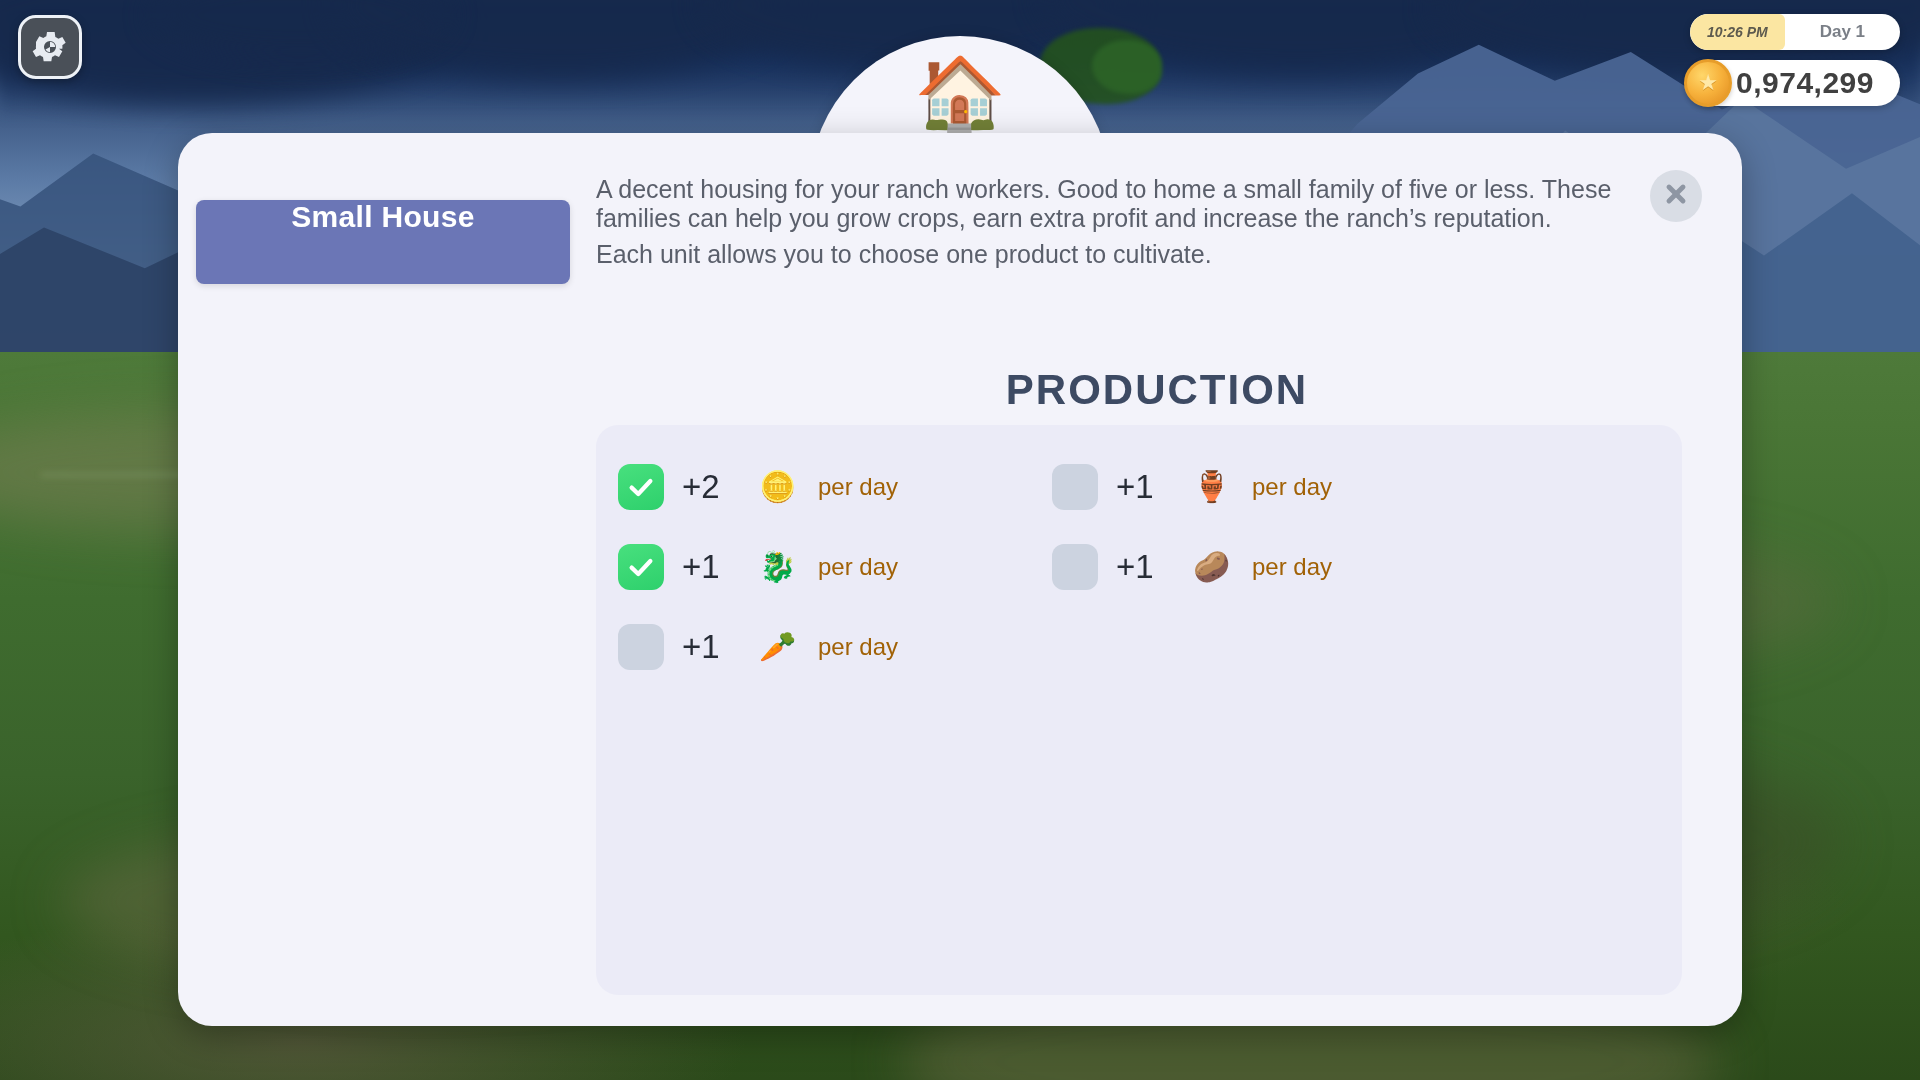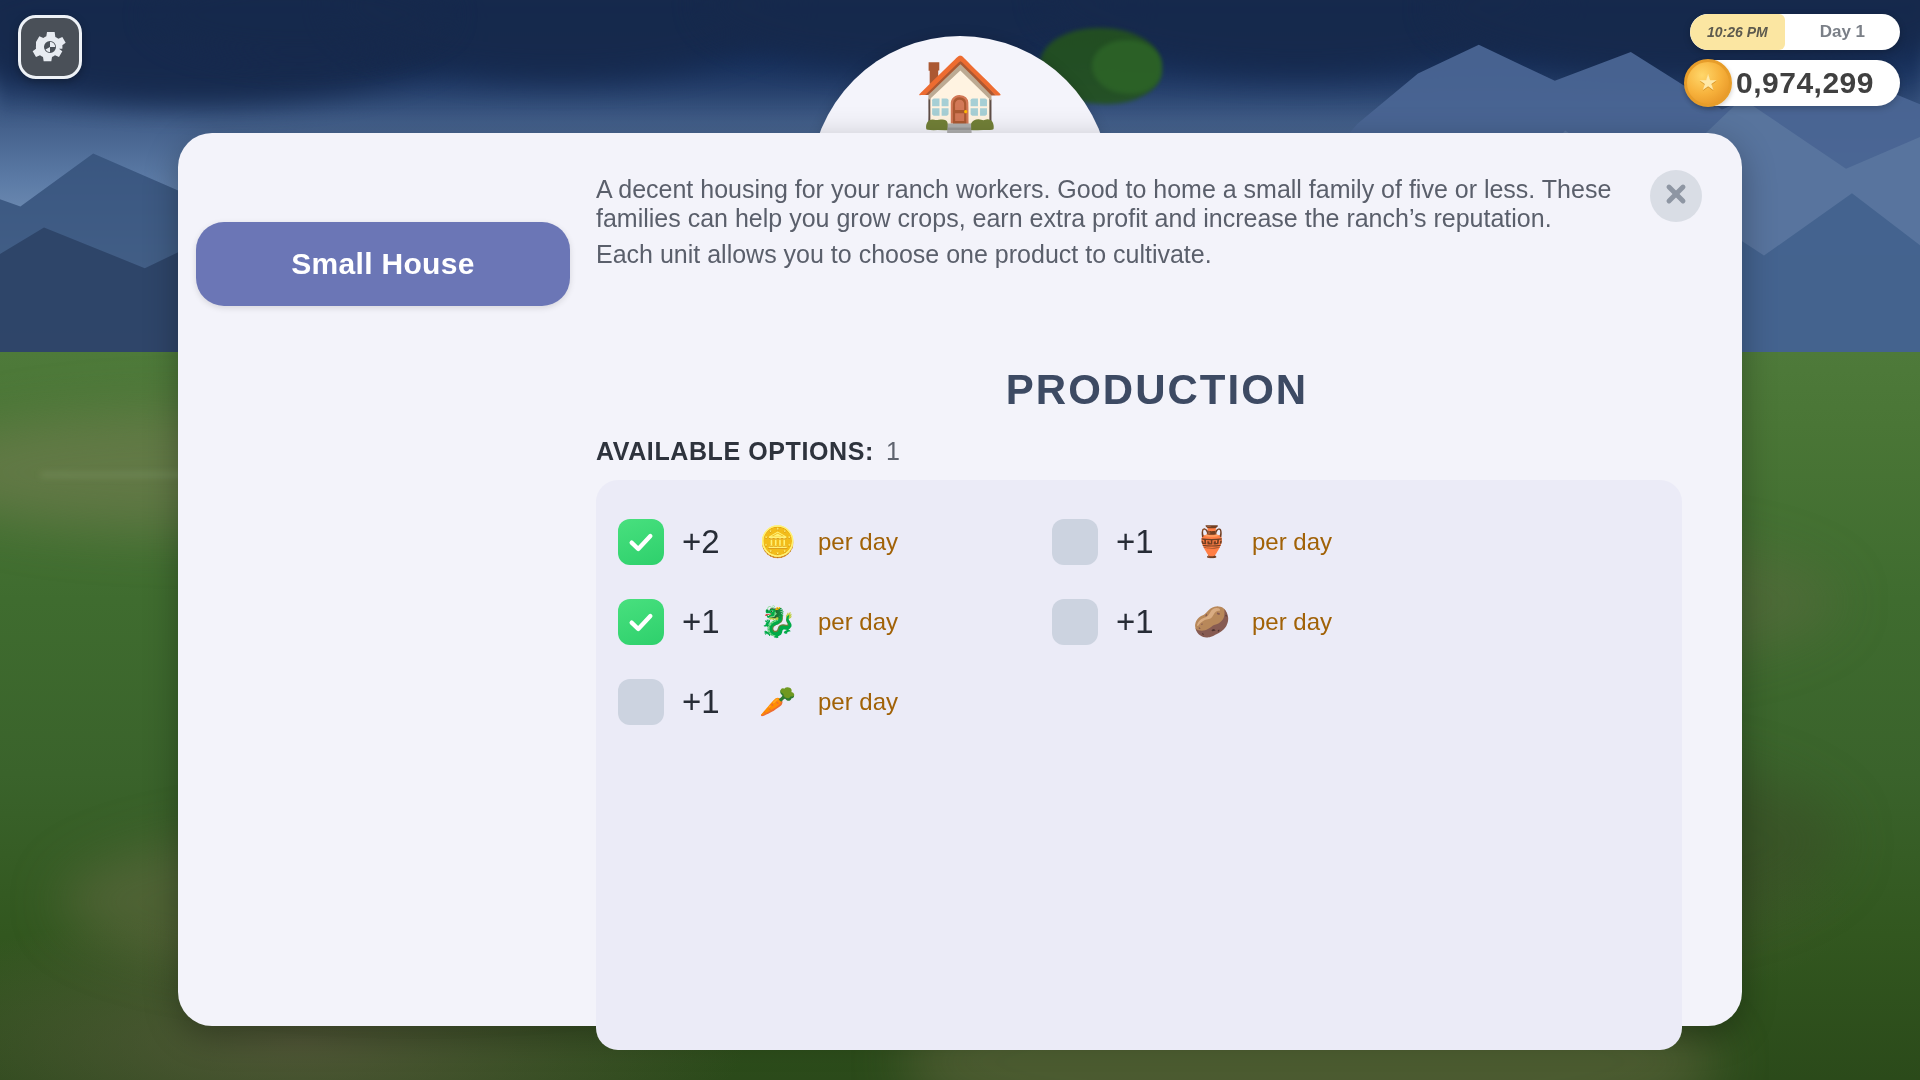--- a/index.html
+++ b/index.html
@@ -143,26 +143,25 @@
 
   #close-button{
     position:absolute; right:40px; top:37px; width:52px; height:52px; border-radius:50%;
     background:#d9dde5; display:flex; align-items:center; justify-content:center;
     cursor:pointer; z-index:7;
   }
   #close-button svg{ width:28px; height:28px; }
 
   #tabs{ position:absolute; left:18px; top:67px; width:380px; }
   .tab{
-    width:374px; height:84px; border-radius:28px;
+    width:374px; height:84px; border-radius:8px;
     background:#6b76b6; color:#ffffff;
-    display:flex; align-items:center; justify-content:center;
+    display:flex; align-items:flex-start; justify-content:center;
     font-size:30px; font-weight:700; letter-spacing:.3px; cursor:pointer;
     box-shadow:0 2px 6px rgba(0,0,0,.12);
-    margin-top:22px;
   }
 
   #content{ position:absolute; left:418px; top:20px; right:24px; bottom:24px; }
 
   #panel-title{
     text-align:center; font-size:42px; font-weight:700; letter-spacing:2px;
     color:#3d4a63; margin-top:100px; line-height:1;
   }
 
   #description{
@@ -279,24 +278,20 @@
 
   <div id="content">
 
     <div id="description">
       <p>A decent housing for your ranch workers. Good to home a small family of five or less. These families can help you grow crops, earn extra profit and increase the ranch’s reputation.</p>
       <p class="tail">Each unit allows you to choose one product to cultivate.</p>
     </div>
 
     <div id="panel-title">PRODUCTION</div>
 
-    <div id="options-header">
-      <span class="label">AVAILABLE OPTIONS:</span>
-      <span class="count">1</span>
-    </div>
 
     <div id="options-box">
 
     <div class="option">
           <span class="checkbox on">
             <svg viewBox="0 0 24 24" fill="none" stroke="#ffffff" stroke-width="3.4" stroke-linecap="round" stroke-linejoin="round">
               <polyline points="4.5,12.5 9.8,17.6 19.5,7.2"></polyline>
             </svg>
           </span>
           <span class="opt-amount">+2</span>

